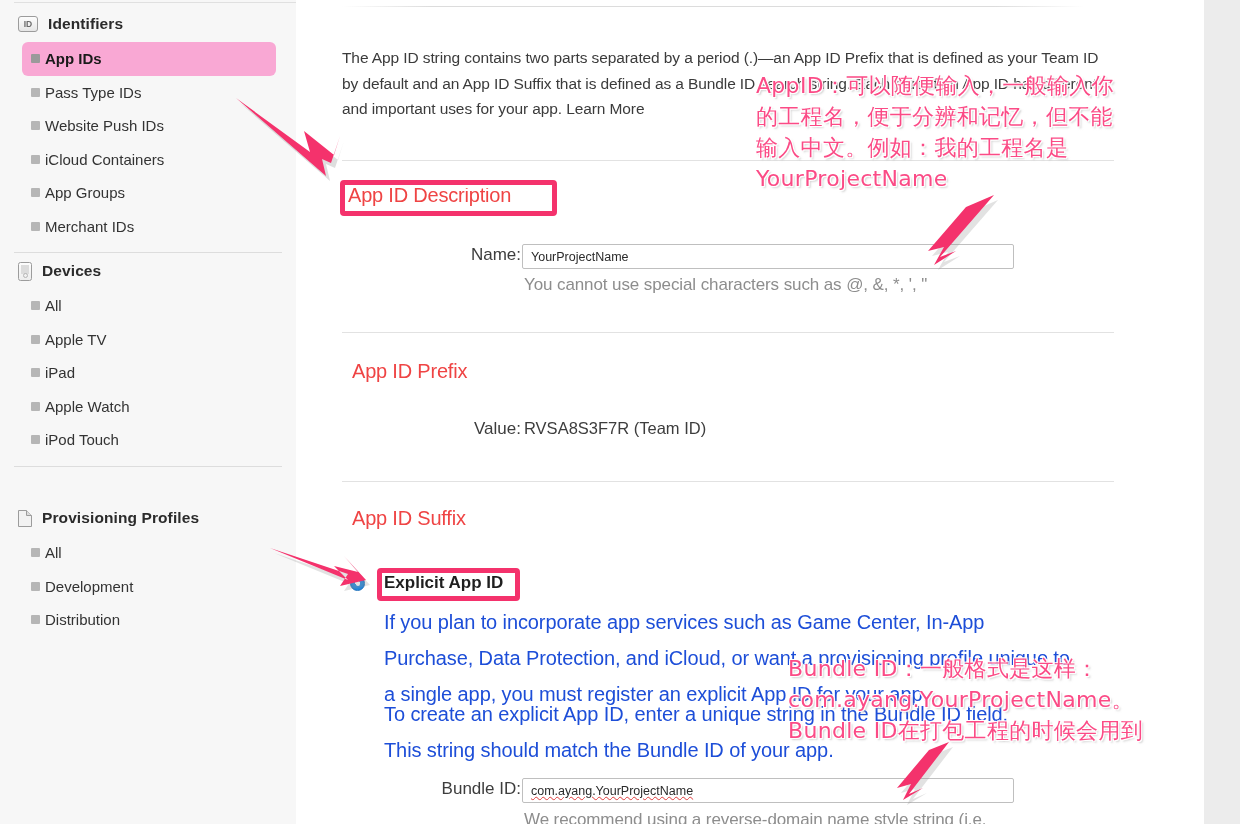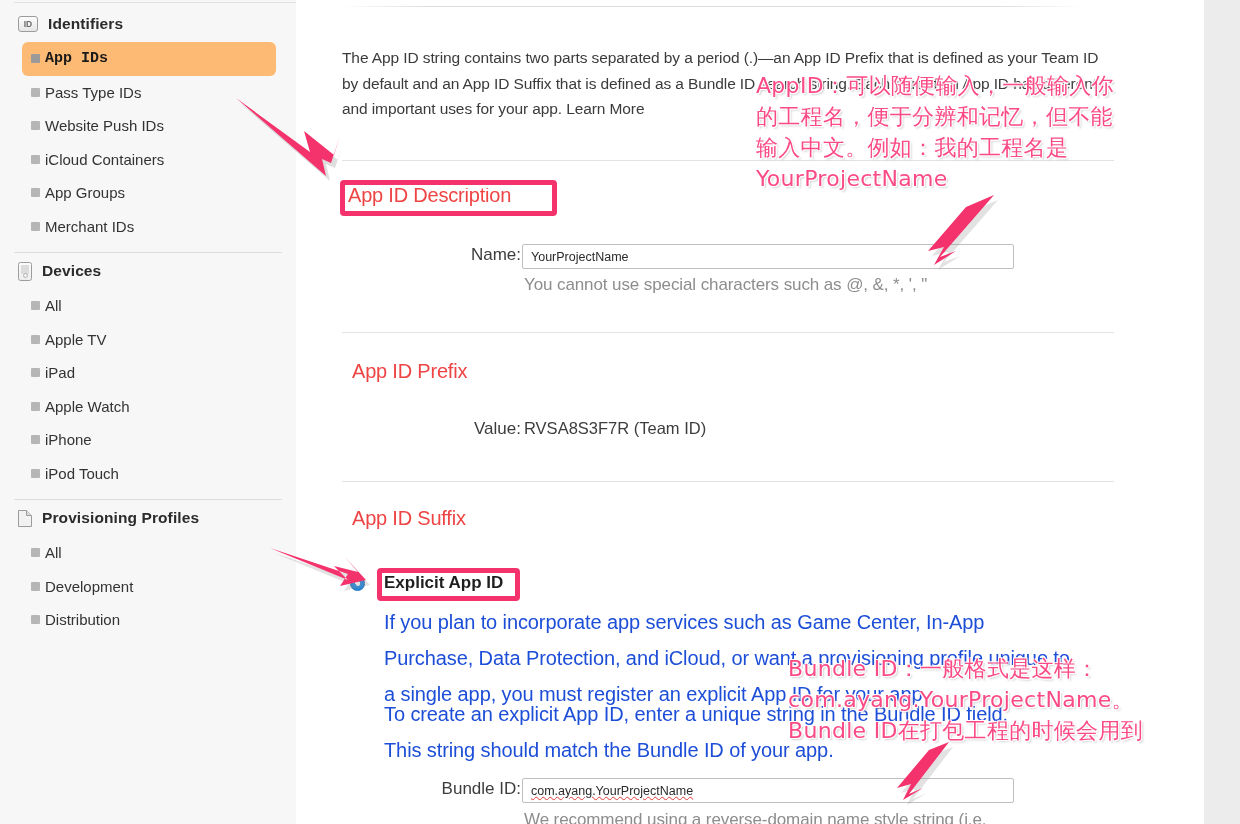--- a/index.html
+++ b/index.html
@@ -53,24 +53,23 @@
     align-items: center;
     height: 33.5px;
     margin: 0 20px 0 22px;
     padding-left: 23px;
     font-size: 15px;
     color: #333333;
     border-radius: 6px;
     position: relative;
   }
   .sb-item.selected {
-    background: #fdba74;
+    background: #f9a8d4;
     font-weight: bold;
     color: #1a1a1a;
-    font-family: Liberation Mono, monospace;
   }
   .sb-bullet {
     position: absolute;
     left: 9px;
     width: 9px; height: 9px;
     background: #b6b6b6;
     border-radius: 1px;
   }
   .sb-item.selected .sb-bullet { background: #9a9a9a; }
   .sb-sep {
@@ -318,24 +317,20 @@
       <div class="sb-item">
         <span class="sb-bullet"></span>
         <span>iPad</span>
       </div>
       <div class="sb-item">
         <span class="sb-bullet"></span>
         <span>Apple Watch</span>
       </div>
       <div class="sb-item">
         <span class="sb-bullet"></span>
-        <span>iPhone</span>
-      </div>
-      <div class="sb-item">
-        <span class="sb-bullet"></span>
         <span>iPod Touch</span>
       </div>
       <div class="sb-sep"></div>
     </div>
 
     <div class="sb-group" style="position:absolute;left:0;top:504px;width:296px;">
       <div class="sb-header">
         <span class="sb-icon">
           <span class="icon-doc">
             <svg width="14" height="17" viewBox="0 0 14 17">

